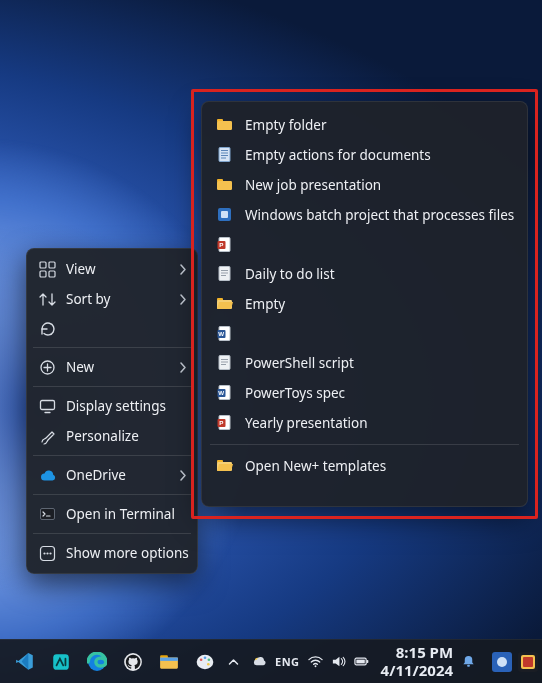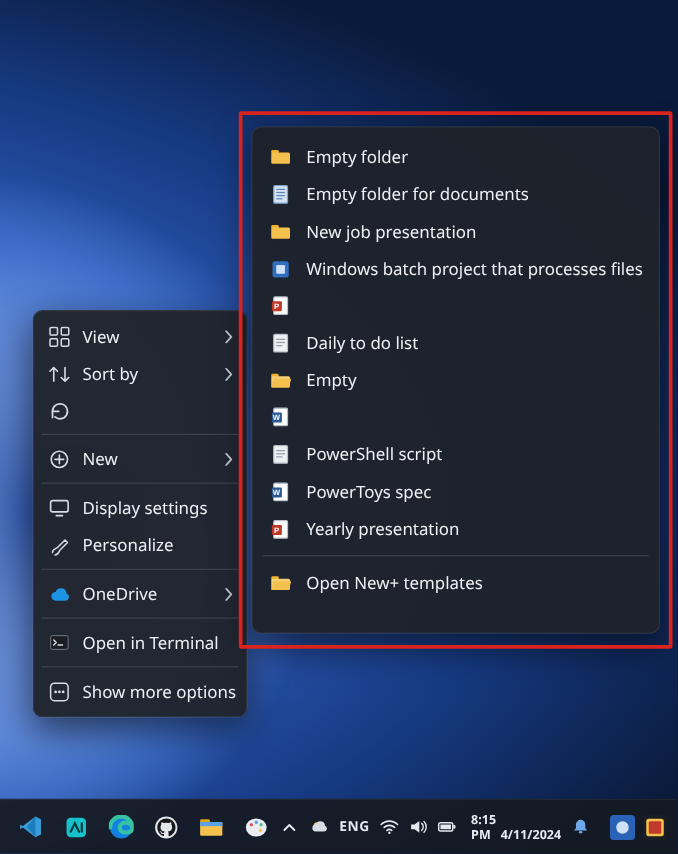--- a/index.html
+++ b/index.html
@@ -74,21 +74,21 @@
     position: absolute;
     left: 10px; right: 10px; top: 12px; bottom: 12px;
     background: rgba(30,34,42,0.97);
     border: 1px solid rgba(255,255,255,0.08);
     border-radius: 8px;
     padding: 8px 0;
     box-shadow: 0 12px 30px rgba(0,0,0,0.55);
     font-size: 13.5px;
   }
   .sub .mi {
-    display:flex; align-items:flex-end; gap:12px;
+    display:flex; align-items:flex-start; gap:12px;
     padding: 6px 14px;
     cursor: default;
   }
   .sub .ic { width:17px; height:17px; flex-shrink:0; display:flex; align-items:center; justify-content:center; }
   .sub .lab { color:#eef0f4; white-space: nowrap; }
   .sub .sep { height:1px; margin:6px 8px; background: rgba(255,255,255,0.12); }
 
   
   svg { display:block; }
 
@@ -110,21 +110,21 @@
     border-radius: 4px;
   }
   .taskbar .app svg { width:20px; height:20px; }
   .taskbar-spacer { flex:1; }
   .tray { display:flex; align-items:center; gap:8px; margin-right:4px; color:#e4e8ef;font-weight:bold;}
   .tray .tri {
     width:22px; height:22px; display:flex; align-items:center; justify-content:center;
   }
   .tray .lang { font-size:11px; letter-spacing:0.5px; }
   .tray .wifi svg, .tray .sound svg, .tray .batt svg, .tray .weather svg, .tray .bell svg { width:15px; height:15px; }
-  .clock { display:flex; flex-direction:row; align-items:flex-end; line-height:1.15; font-size:10px; color:#e7ebf2; margin-left:4px;}
+  .clock { display:flex; flex-direction:column; align-items:flex-end; line-height:1.15; font-size:15px; color:#e7ebf2; margin-left:4px;}
   .corner-imgs { display:flex; align-items:center; gap:6px; margin-left:8px; }
   .corner-imgs .thumb {
     width:20px; height:20px; border-radius:3px;
     display:flex; align-items:center; justify-content:center;
   }
 
   
   .folder-icon rect.body { fill:#f4c14f; } .folder-icon rect.tab { fill:#f2b32a; } 
   .chev svg { width:8px; height:11px; }
 
@@ -405,21 +405,21 @@
             </svg>
           </span>
           <span class="lab">Empty folder</span>
         </div>
         <div class="mi">
           <span class="ic">
             <svg width="17" height="17" viewBox="0 0 17 17">
               <use href="#ic-doc-lines"></use>
             </svg>
           </span>
-          <span class="lab">Empty folder for documents</span>
+          <span class="lab">Empty actions for documents</span>
         </div>
         <div class="mi">
           <span class="ic">
             <svg width="17" height="17" viewBox="0 0 17 17">
               <use href="#ic-folder"></use>
             </svg>
           </span>
           <span class="lab">New job presentation</span>
         </div>
         <div class="mi">

